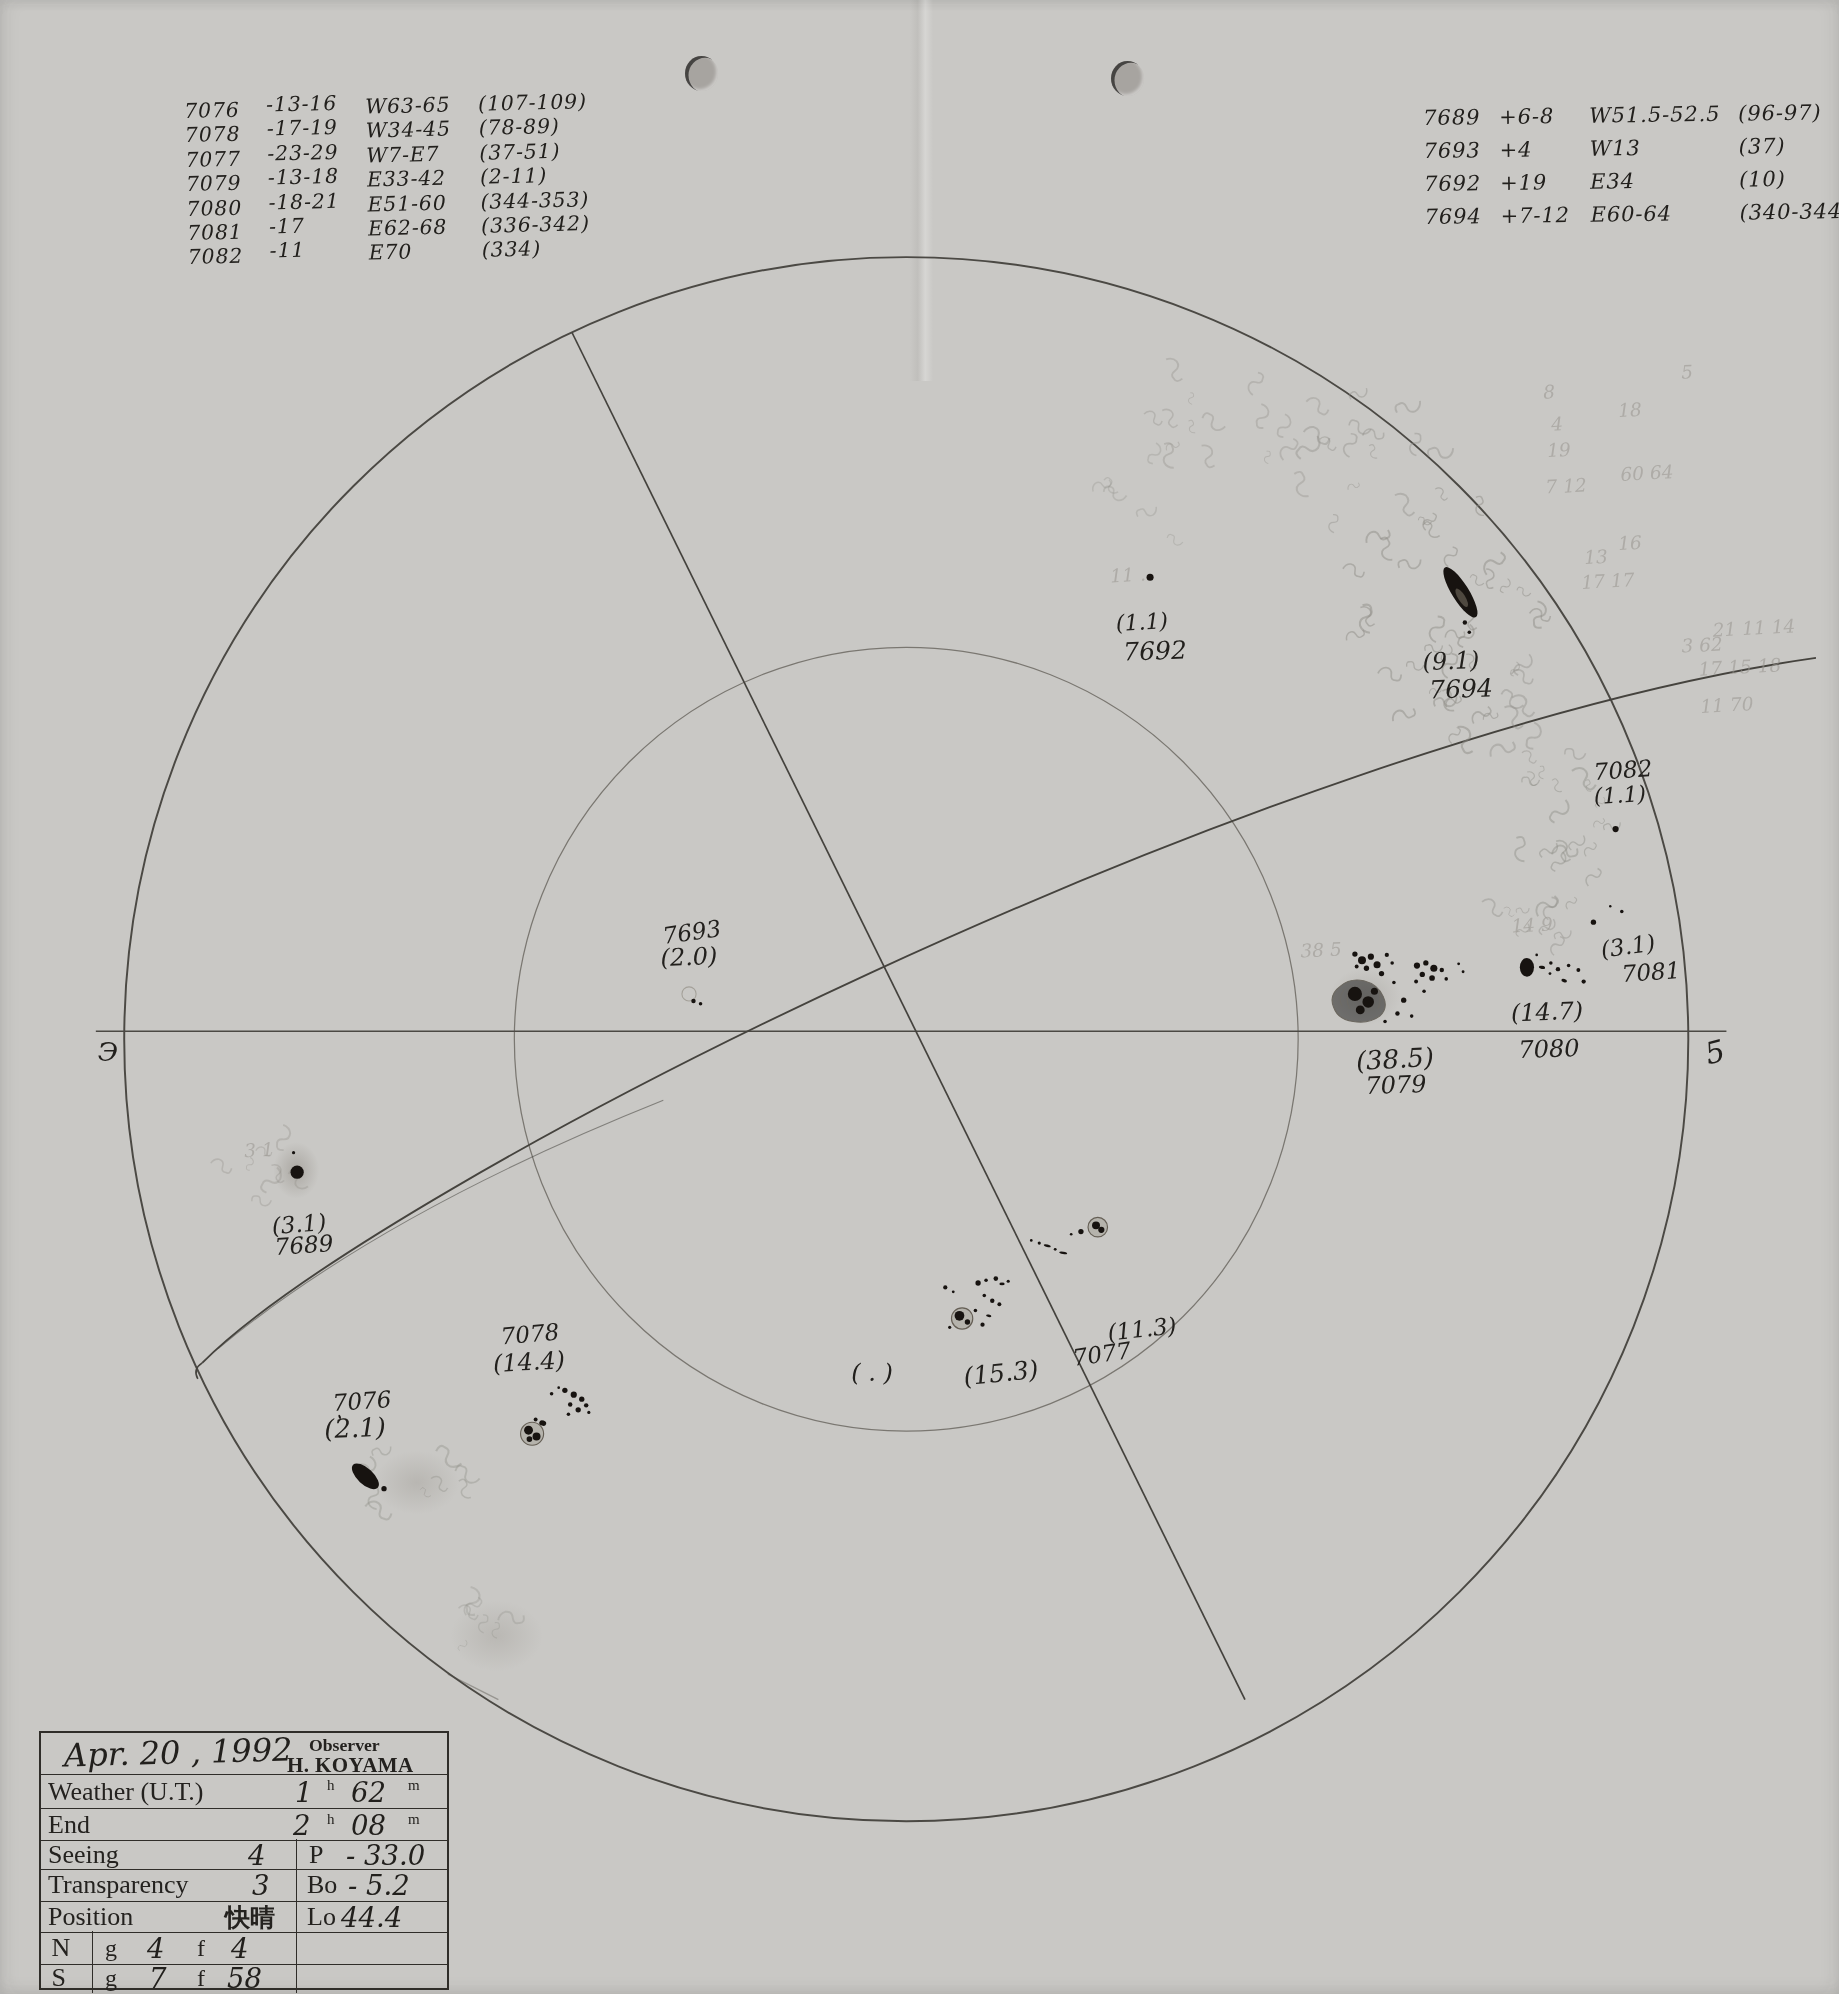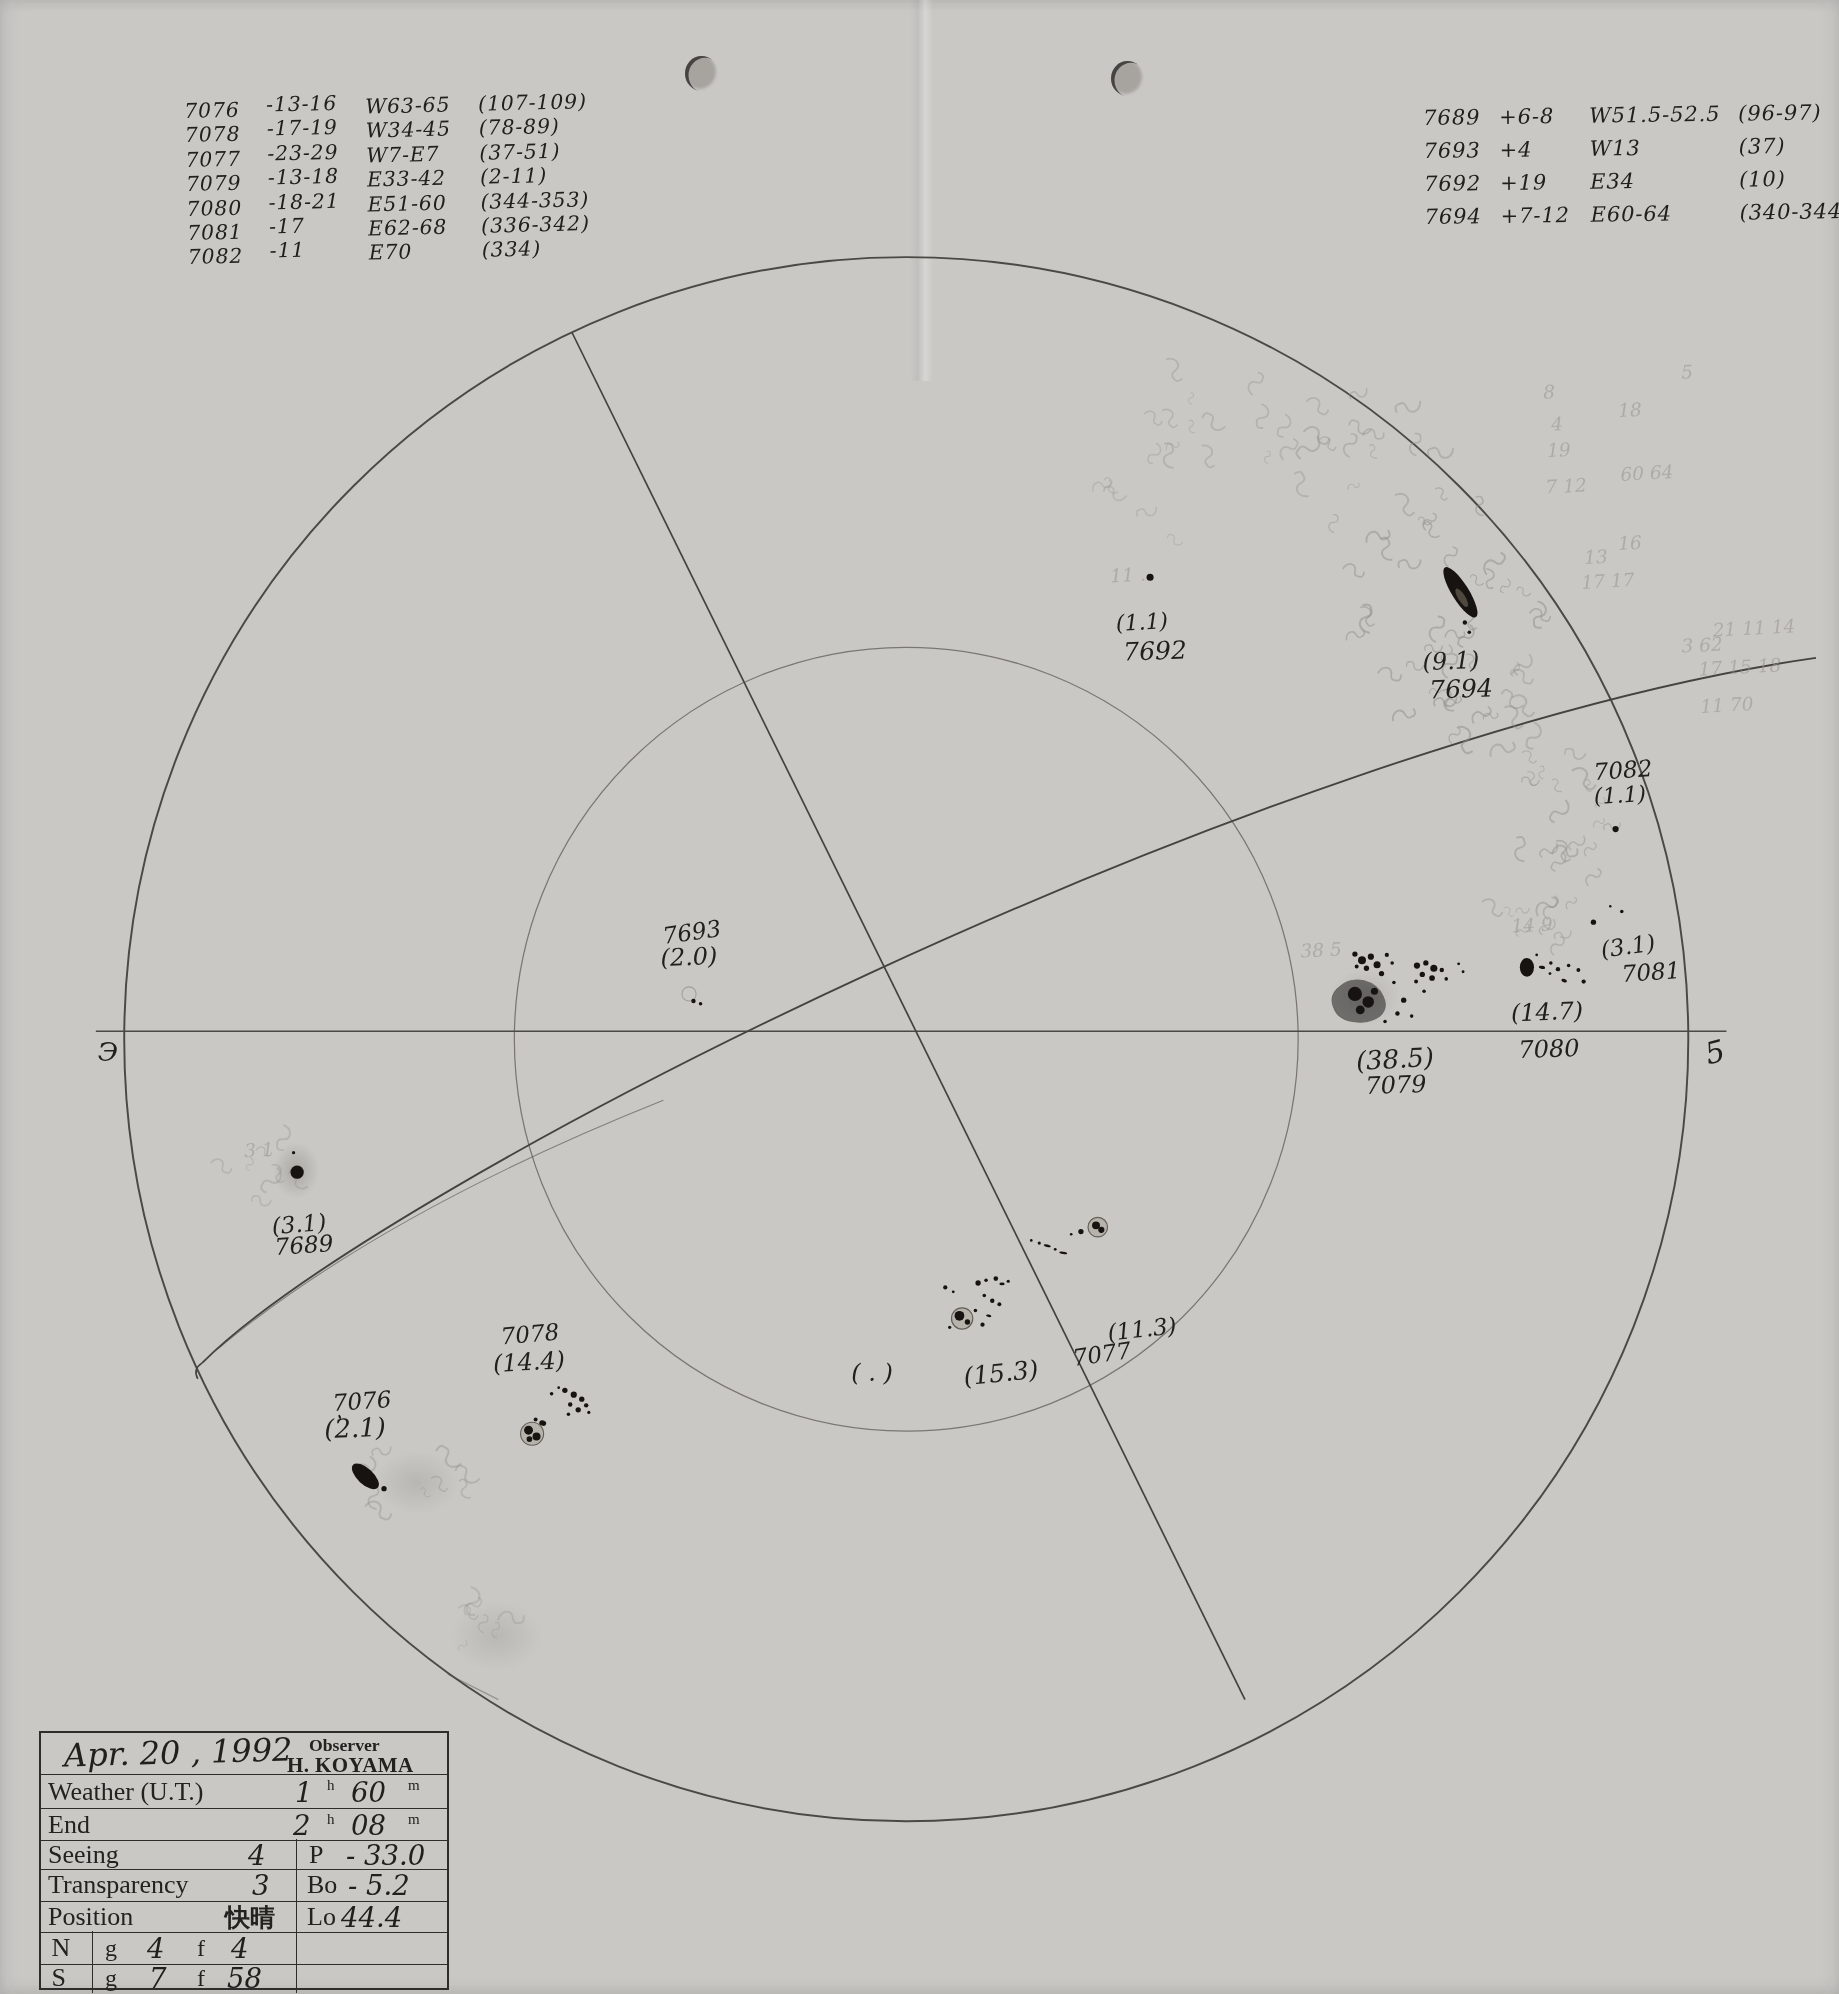--- a/index.html
+++ b/index.html
@@ -465,21 +465,21 @@
   <div id="obs-table">
     <div class="trow" style="height:41px">
       <span class="hw date">Apr. 20 , 1992</span>
       <span class="obs-l">Observer</span>
       <span class="obs-n">H. KOYAMA</span>
     </div>
     <div class="trow" style="height:33px">
       <span class="plabel">Weather (U.T.)</span>
       <span class="hw pv" style="left:254px">1</span>
       <span class="unit" style="left:286px">h</span>
-      <span class="hw pv" style="left:310px">60</span>
+      <span class="hw pv" style="left:310px">62</span>
       <span class="unit" style="left:367px">m</span>
     </div>
     <div class="trow" style="height:31px">
       <span class="plabel">End</span>
       <span class="hw pv" style="left:252px">2</span>
       <span class="unit" style="left:286px">h</span>
       <span class="hw pv" style="left:310px">08</span>
       <span class="unit" style="left:367px">m</span>
     </div>
     <div class="trow" style="height:27.5px">

